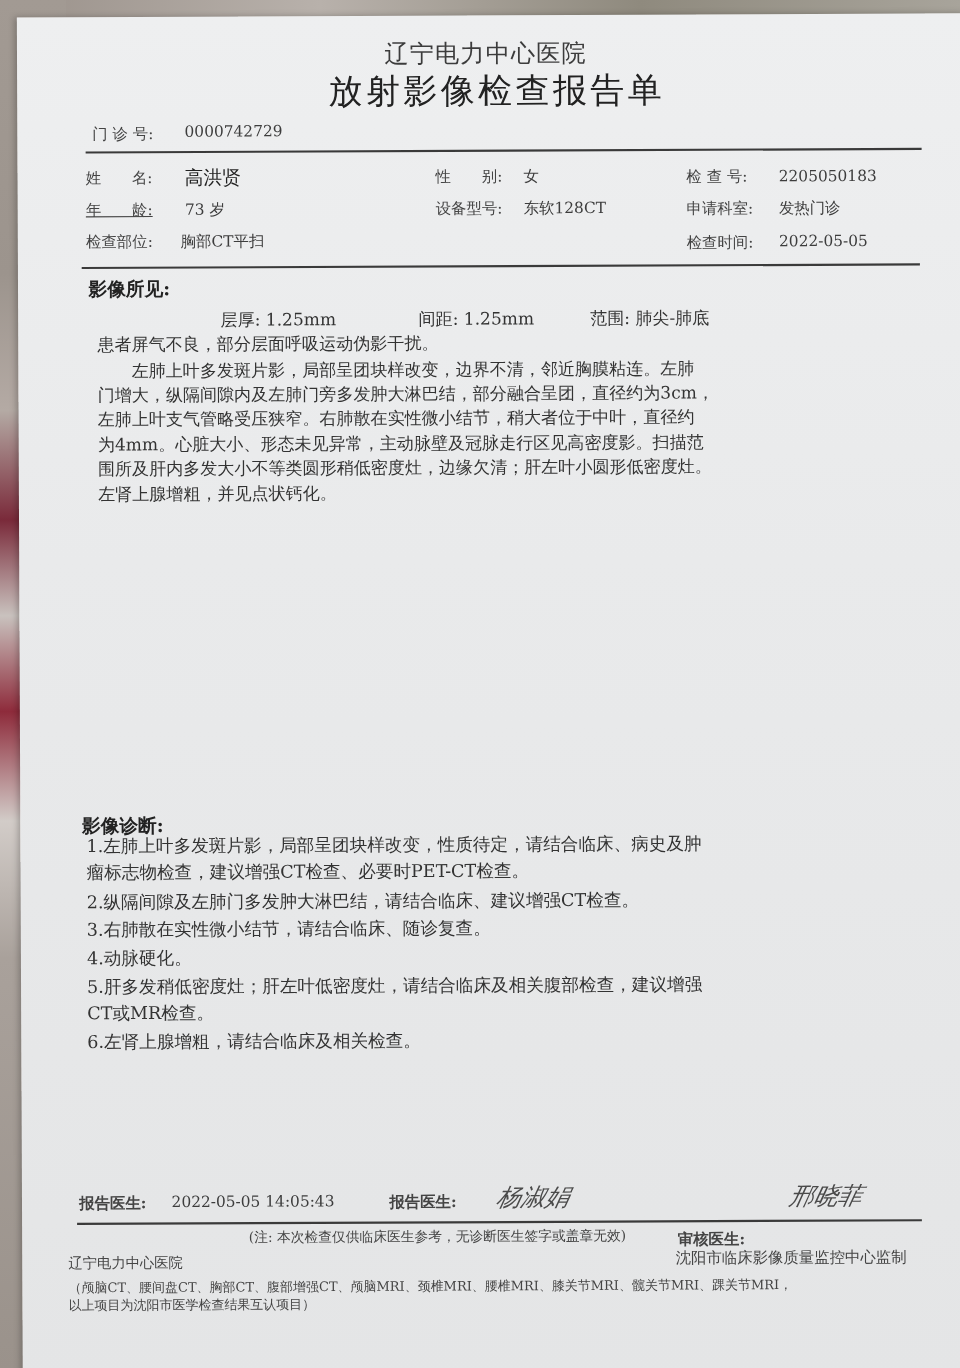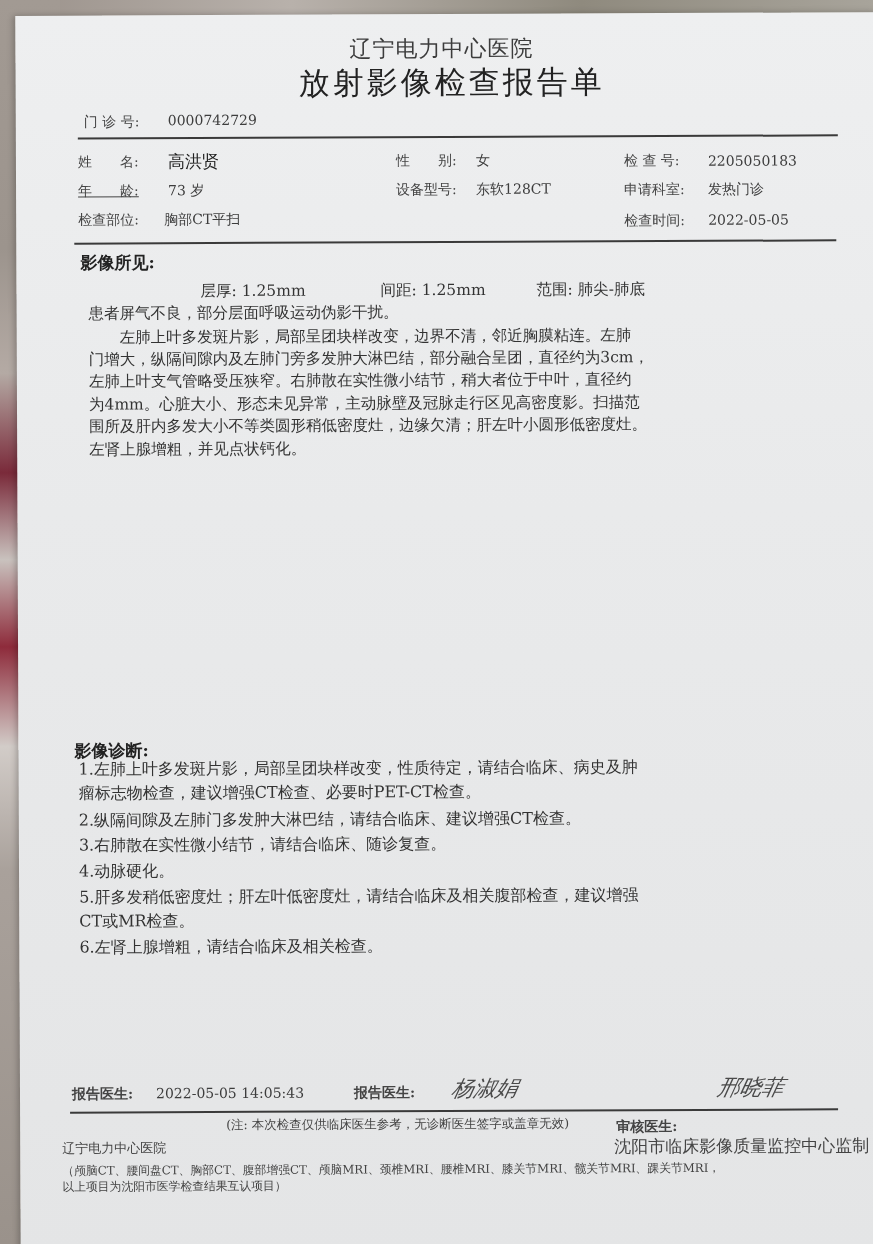--- a/index.html
+++ b/index.html
@@ -100,16 +100,16 @@
   <div class="abs lbl" style="left:52px;top:1070px;font-weight:bold;">报告医生:</div>
   <div class="abs val" style="left:136px;top:1070px;">2022-05-05 14:05:43</div>
   <div class="abs lbl" style="left:334px;top:1070px;font-weight:bold;">报告医生:</div>
   <div class="abs sig" style="left:432px;top:1060px;">杨淑娟</div>
   <div class="abs lbl" style="left:596px;top:1070px;font-weight:bold;margin-top:35px;">审核医生:</div>
   <div class="abs sig" style="left:698px;top:1060px;">邢晓菲</div>
   <div class="rule" style="left:50px;top:1096px;width:768px;"></div>
 
   <div class="abs small" style="left:206px;top:1102px;">(注: 本次检查仅供临床医生参考，无诊断医生签字或盖章无效)</div>
   <div class="abs small" style="left:42px;top:1124px;font-size:13px;">辽宁电力中心医院</div>
-  <div class="abs small" style="left:594px;top:1122px;font-size:17px;">沈阳市临床影像质量监控中心监制</div>
+  <div class="abs small" style="left:594px;top:1122px;font-size:14px;">沈阳市临床影像质量监控中心监制</div>
   <div class="abs small" style="left:42px;top:1148px;font-size:11.8px;">（颅脑CT、腰间盘CT、胸部CT、腹部增强CT、颅脑MRI、颈椎MRI、腰椎MRI、膝关节MRI、髋关节MRI、踝关节MRI，</div>
   <div class="abs small" style="left:42px;top:1164px;font-size:11.8px;">以上项目为沈阳市医学检查结果互认项目）</div>
 </div>
 
 </body></html>

